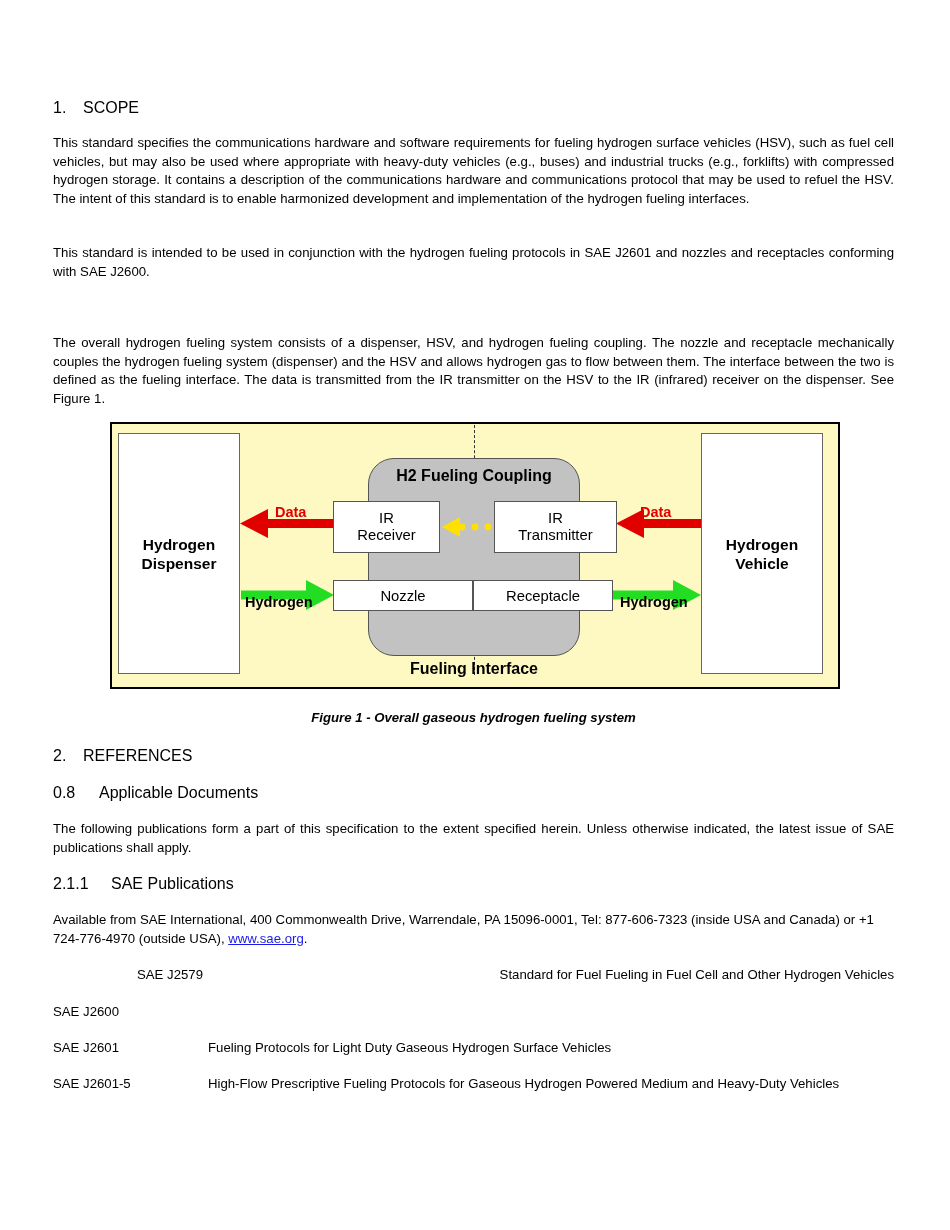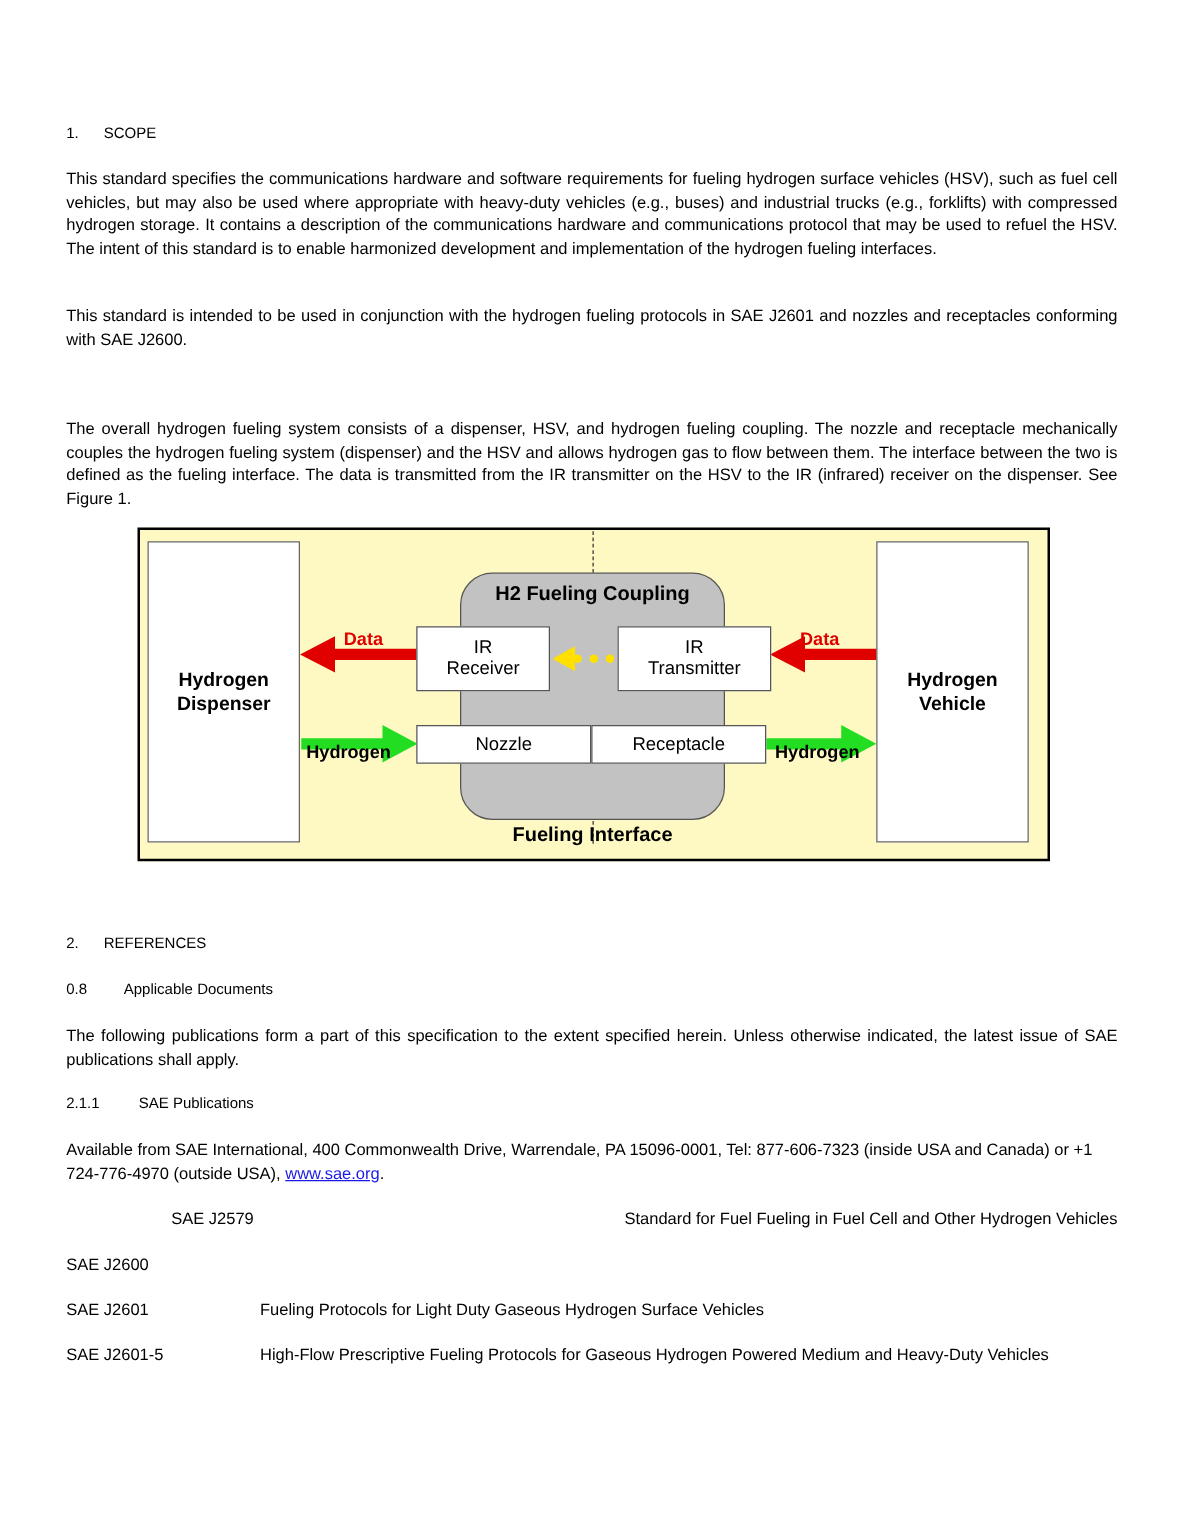--- a/index.html
+++ b/index.html
@@ -36,21 +36,21 @@
     justify-content: space-between;
     font-size: 15.5px;
   }
   .header .h-left  { flex: 0 0 auto; }
   .header .h-mid   { position:absolute; left:50%; transform:translateX(-50%); white-space:nowrap; }
   .header .h-right { flex: 0 0 auto; margin-left:auto; }
 
   
   .sec-head {
     position: absolute;
-    font-size: 12px;
+    font-size: 16px;
     white-space: nowrap;
   }
   .sec-head .num { display:inline-block; }
   .para {
     position: absolute;
     left: 53px;
     width: 841px;
     font-size: 13.2px;
     line-height: 18.6px;
     text-align: justify;
@@ -311,20 +311,21 @@
 
       <div class="flow-label data" id="data-left-label">Data</div>
       <div class="flow-label data" id="data-right-label">Data</div>
       <div class="flow-label h2" id="h2-left-label">Hydrogen</div>
       <div class="flow-label h2" id="h2-right-label">Hydrogen</div>
 
       <div class="fueling-interface-label">Fueling Interface</div>
     </div>
   </div>
 
+  <div class="fig-caption">Figure 1 - Overall gaseous hydrogen fueling system</div>
 
   <div class="sec-head" style="left:53px; top:747px;">
     <span class="num" style="width:30px;">2.</span><span>REFERENCES</span>
   </div>
 
   <div class="sec-head" style="left:53px; top:784px;">
     <span class="num" style="width:46px;">0.8</span><span>Applicable Documents</span>
   </div>
 
   <div class="para" style="top:820px;">The following publications form a part of this specification to the extent specified herein. Unless otherwise indicated, the latest issue of SAE publications shall apply.</div>

